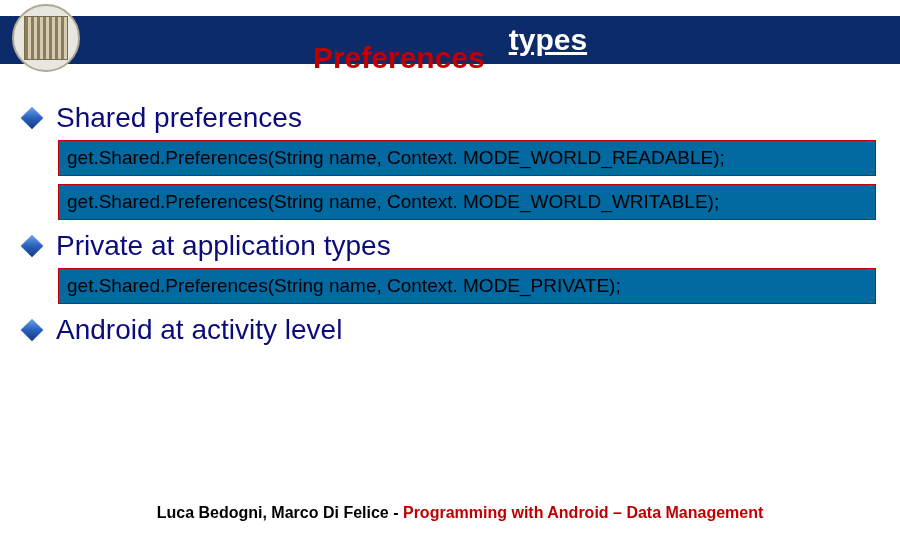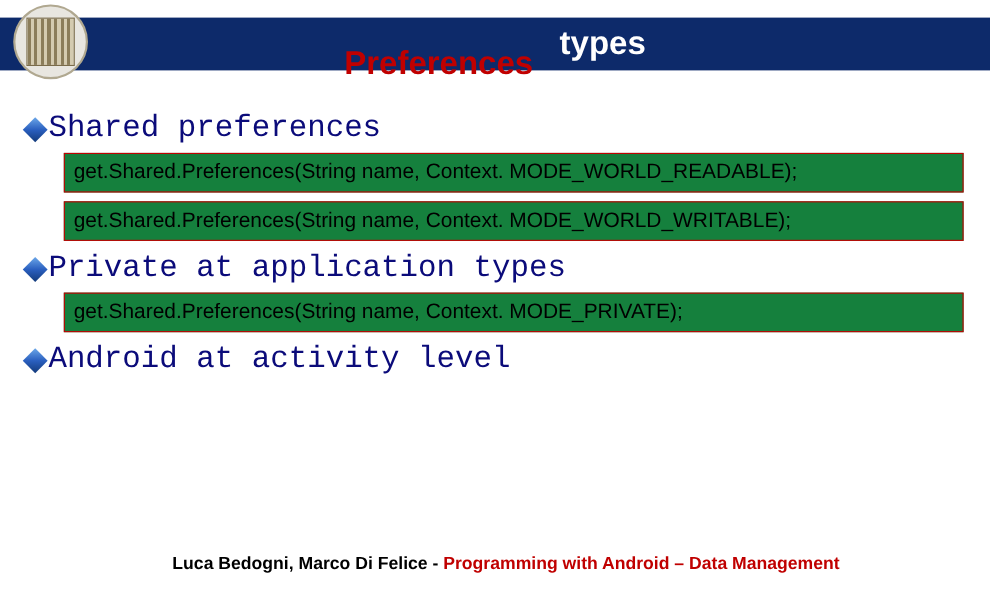--- a/index.html
+++ b/index.html
@@ -52,49 +52,48 @@
     right: 0;
     height: 48px;
     display: flex;
     align-items: center;
     justify-content: center;
     font-size: 30px;
     font-weight: bold;
     z-index: 3;
   }
   .slide-title .accent { color: #c00000; margin-top: 35px; }
-  .slide-title .rest { color: #ffffff; margin-left: 24px; }
+  .slide-title .rest { color: #ffffff; margin-left: 24px; text-decoration: underline; }
   .content {
     padding: 20px 24px 0 24px;
   }
   .heading {
     display: flex;
     align-items: center;
-    gap: 0;
+    gap: 12px;
     margin-top: 10px;
     margin-bottom: 6px;
-    font-family: Liberation Mono, monospace;
   }
   .heading:first-child { margin-top: 6px; }
   .diamond {
     width: 16px;
     height: 16px;
     display: inline-block;
     background: linear-gradient(135deg, #6aa6e8 0%, #2a5fbf 50%, #133a7a 100%);
     transform: rotate(45deg);
     margin-right: 4px;
   }
   .heading-text {
     font-size: 28px;
     color: #0b0b7a;
   }
   .code-box {
     margin: 6px 0 8px 34px;
     border: 1px solid #c00000;
-    background: #15803d;
+    background: #0369a1;
     padding: 6px 8px;
     font-size: 19px;
     font-family: Arial, Helvetica, sans-serif;
     color: #000;
     width: 832px;
     max-width: calc(100% - 34px);
   }
   .footer {
     position: absolute;
     left: 0;

